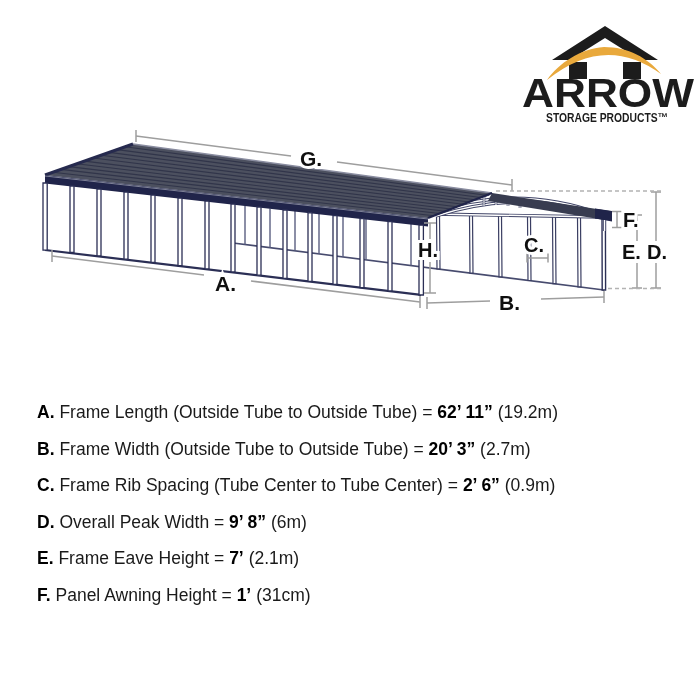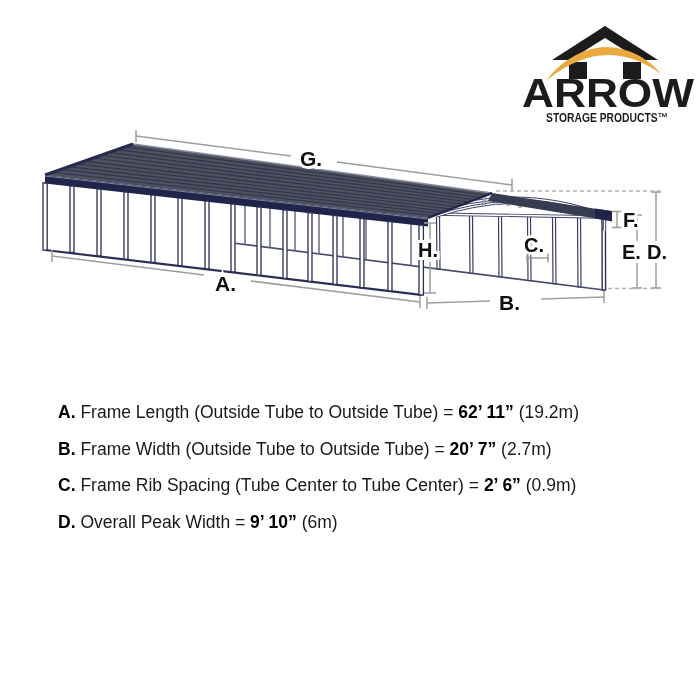--- a/index.html
+++ b/index.html
@@ -4,21 +4,21 @@
 <style>
   html,body{margin:0;padding:0;}
   body{
     width:700px;height:700px;background:#ffffff;position:relative;overflow:hidden;
     font-family:"Liberation Sans",sans-serif;
   }
   .stage{position:absolute;top:0;left:0;width:700px;height:672px;}
   svg text{font-family:"Liberation Sans",sans-serif;}
   .dim-label{font-weight:bold;fill:#0f0f0f;paint-order:stroke;stroke:#ffffff;stroke-width:6px;}
   .specs{
-    position:absolute;left:58px;top:401px;right:18px;
+    position:absolute;left:37px;top:401px;right:18px;
     color:#141414;font-size:17.5px;
   }
   .spec-row{line-height:23px;margin-bottom:13.5px;white-space:nowrap;}
   .spec-key,.spec-value{font-weight:bold;color:#000;}
   .spec-desc,.spec-metric{font-weight:normal;color:#1a1a1a;}
 </style>
 </head>
 <body>
 
 <div class="stage">
@@ -224,30 +224,42 @@
 <div class="specs">
   <div class="spec-row">
     <span class="spec-key">A.</span>
     <span class="spec-desc">Frame Length (Outside Tube to Outside Tube) =</span>
     <span class="spec-value">62’ 11”</span>
     <span class="spec-metric">(19.2m)</span>
   </div>
   <div class="spec-row">
     <span class="spec-key">B.</span>
     <span class="spec-desc">Frame Width (Outside Tube to Outside Tube) =</span>
-    <span class="spec-value">20’ 7”</span>
+    <span class="spec-value">20’ 3”</span>
     <span class="spec-metric">(2.7m)</span>
   </div>
   <div class="spec-row">
     <span class="spec-key">C.</span>
     <span class="spec-desc">Frame Rib Spacing (Tube Center to Tube Center) =</span>
     <span class="spec-value">2’ 6”</span>
     <span class="spec-metric">(0.9m)</span>
   </div>
   <div class="spec-row">
     <span class="spec-key">D.</span>
     <span class="spec-desc">Overall Peak Width =</span>
-    <span class="spec-value">9’ 10”</span>
+    <span class="spec-value">9’ 8”</span>
     <span class="spec-metric">(6m)</span>
   </div>
+  <div class="spec-row">
+    <span class="spec-key">E.</span>
+    <span class="spec-desc">Frame Eave Height =</span>
+    <span class="spec-value">7’</span>
+    <span class="spec-metric">(2.1m)</span>
+  </div>
+  <div class="spec-row">
+    <span class="spec-key">F.</span>
+    <span class="spec-desc">Panel Awning Height =</span>
+    <span class="spec-value">1’</span>
+    <span class="spec-metric">(31cm)</span>
+  </div>
 </div>
 
 </div>
 
 </body></html>

